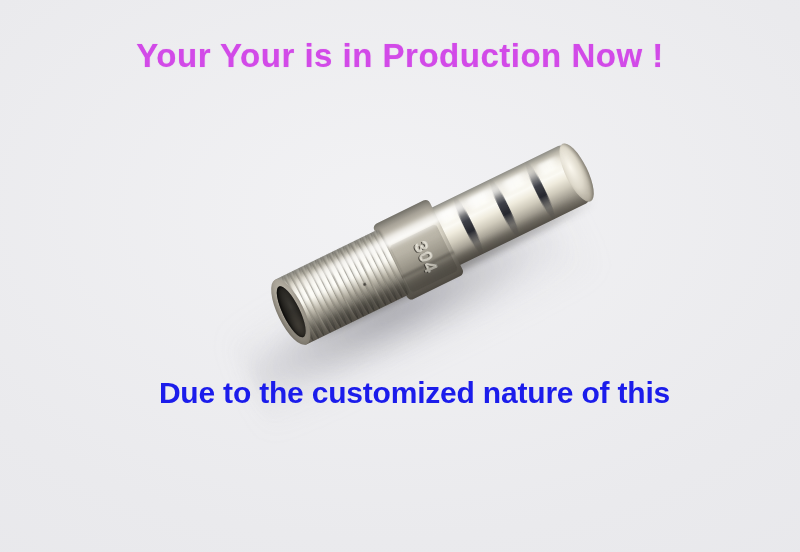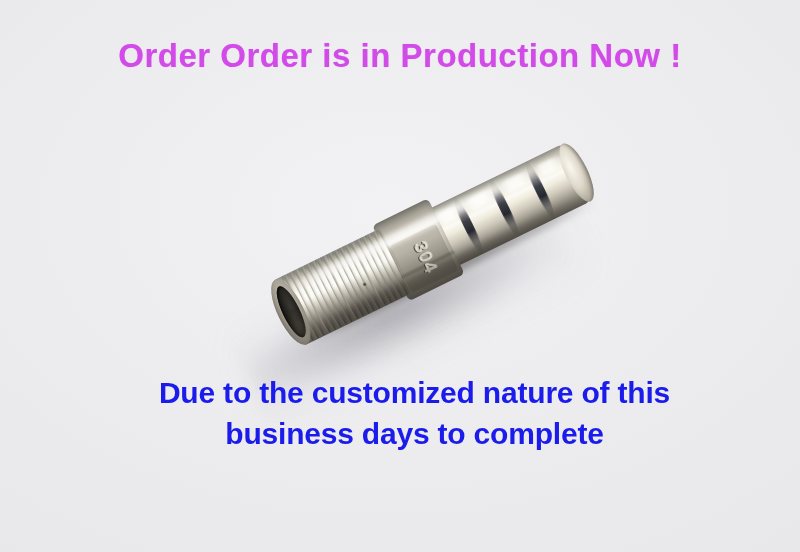--- a/index.html
+++ b/index.html
@@ -356,21 +356,21 @@
     display: block;
     white-space: nowrap;
     padding-left: 29px;
   }
 </style>
 </head>
 <body>
 
 <div class="canvas">
 
-  <div class="headline">Order Order is in Production Now !</div>
+  <div class="headline">Your Your is in Production Now !</div>
 
   <div class="photo">
 
     <div class="shadow-soft"></div>
     <div class="shadow-main"></div>
 
     <div class="fitting">
 
       <div class="metal barb-body"></div>
       <div class="barb-cap"></div>
@@ -414,16 +414,15 @@
       <div class="bore-rough"></div>
       <div class="speck"></div>
 
       <div class="spec-top"></div>
       <div class="spec-bot"></div>
     </div>
   </div>
 
   <div class="body-copy">
     <span class="ln">Due to the customized nature of this</span>
-    <span class="ln">business days to complete</span>
   </div>
 
 </div>
 
 </body></html>

